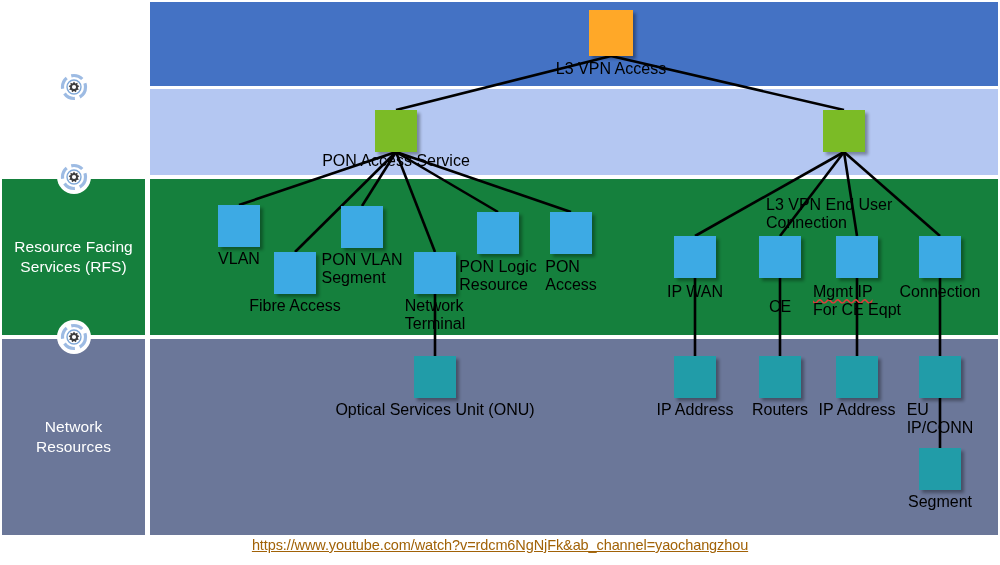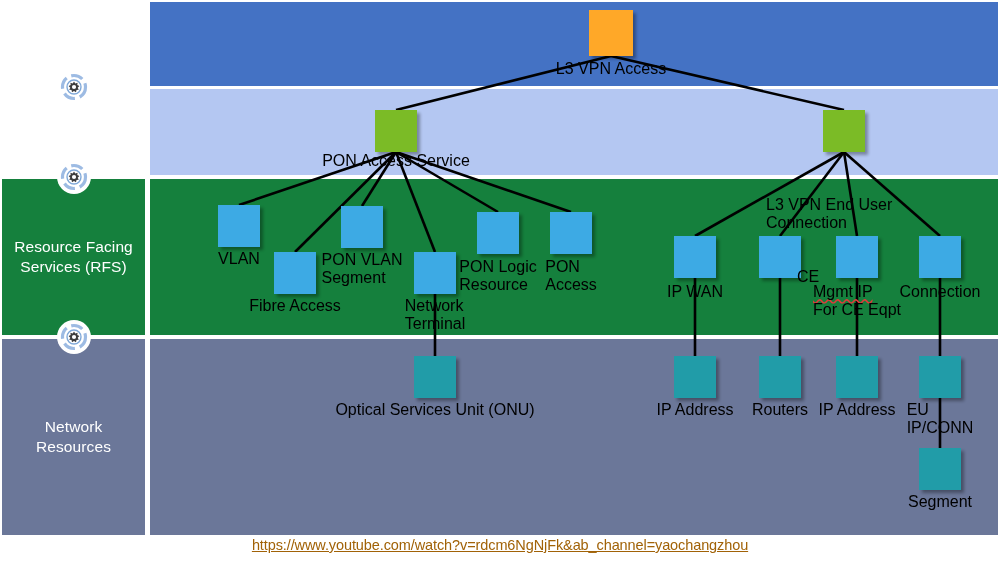--- a/index.html
+++ b/index.html
@@ -243,21 +243,21 @@
       </div>
       <div class="node node-rfs" style="left: 674px; top: 236px; width: 42px; height: 42px;">
         <div class="box" style="width: 42px; height: 42px;"></div>
       </div>
       <div class="caption" style="position: absolute; left: 695px; top: 283px; transform: translateX(-50%); z-index: 25;">
         <div>IP WAN</div>
       </div>
       <div class="node node-rfs" style="left: 759px; top: 236px; width: 42px; height: 42px;">
         <div class="box" style="width: 42px; height: 42px;"></div>
       </div>
-      <div class="caption" style="position: absolute; left: 780px; top: 268px; transform: translateX(-50%); z-index: 25; margin-left: 28px;">
+      <div class="caption" style="position: absolute; left: 780px; top: 298px; transform: translateX(-50%); z-index: 25;">
         <div>CE</div>
       </div>
       <div class="node node-rfs" style="left: 836px; top: 236px; width: 42px; height: 42px;">
         <div class="box" style="width: 42px; height: 42px;"></div>
       </div>
       <div class="caption" style="position: absolute; left: 857px; top: 283px; transform: translateX(-50%); z-index: 25;">
         <div class="caption-underline-wavy">Mgmt IP</div>
         <div>For CE Eqpt</div>
       </div>
       <div class="node node-rfs" style="left: 919px; top: 236px; width: 42px; height: 42px;">

